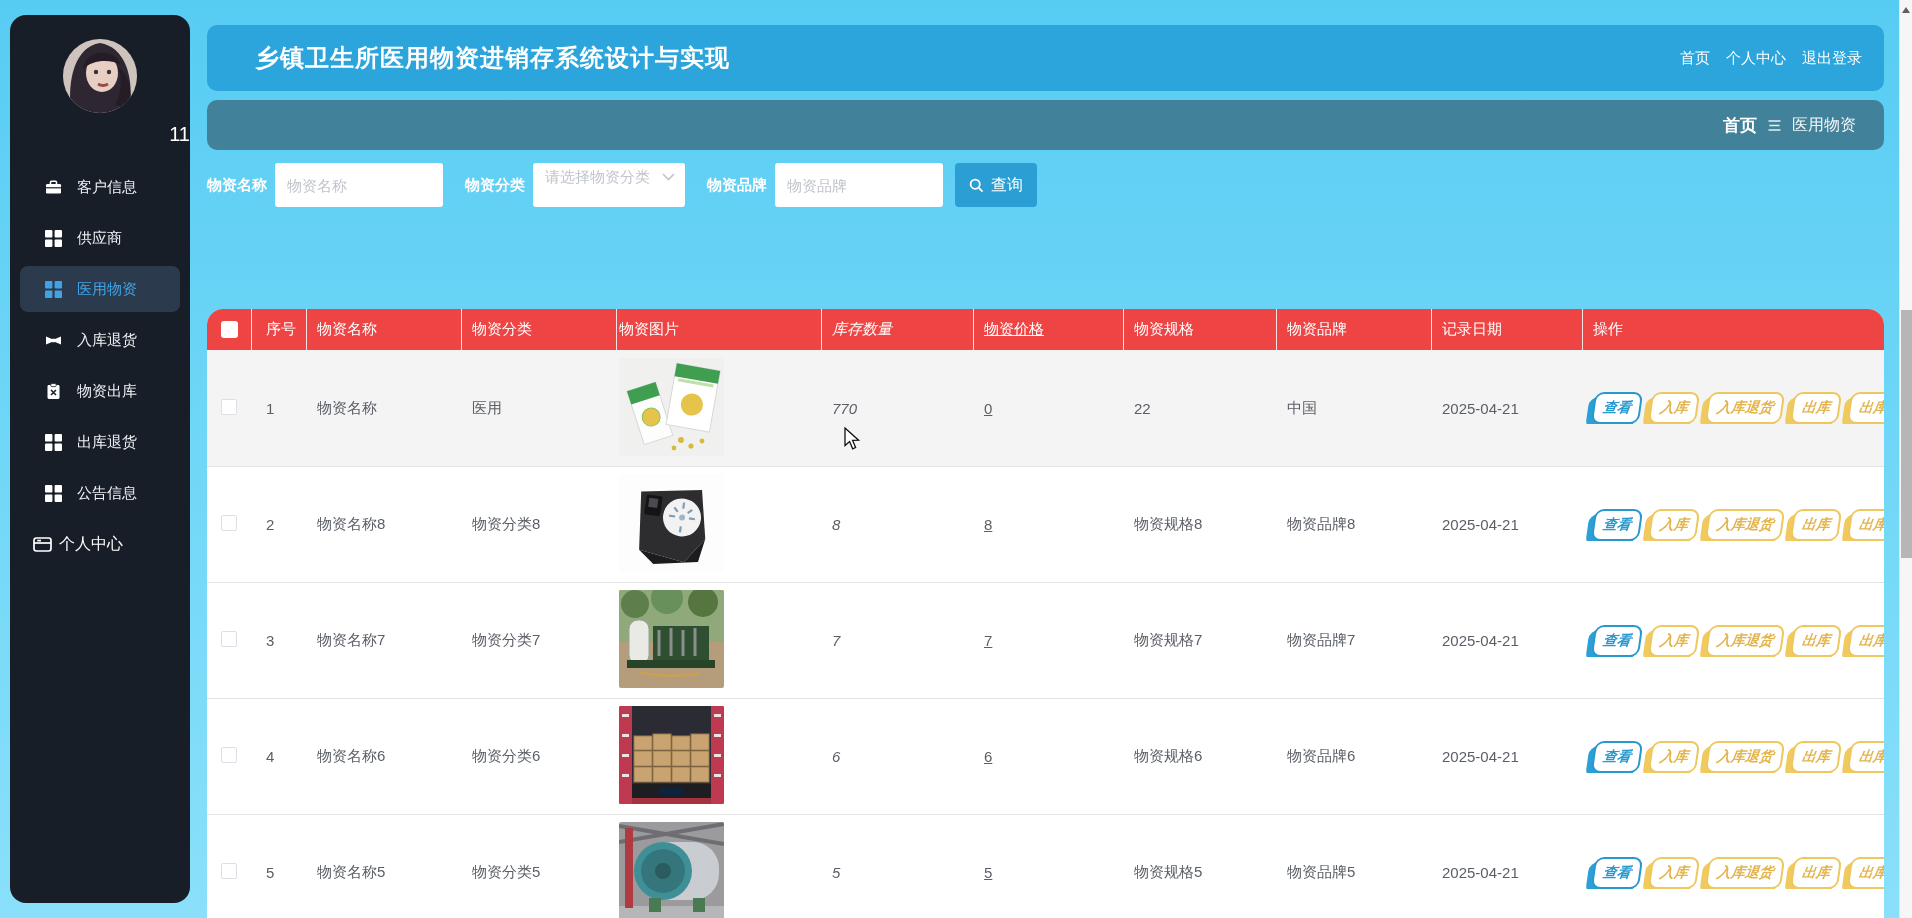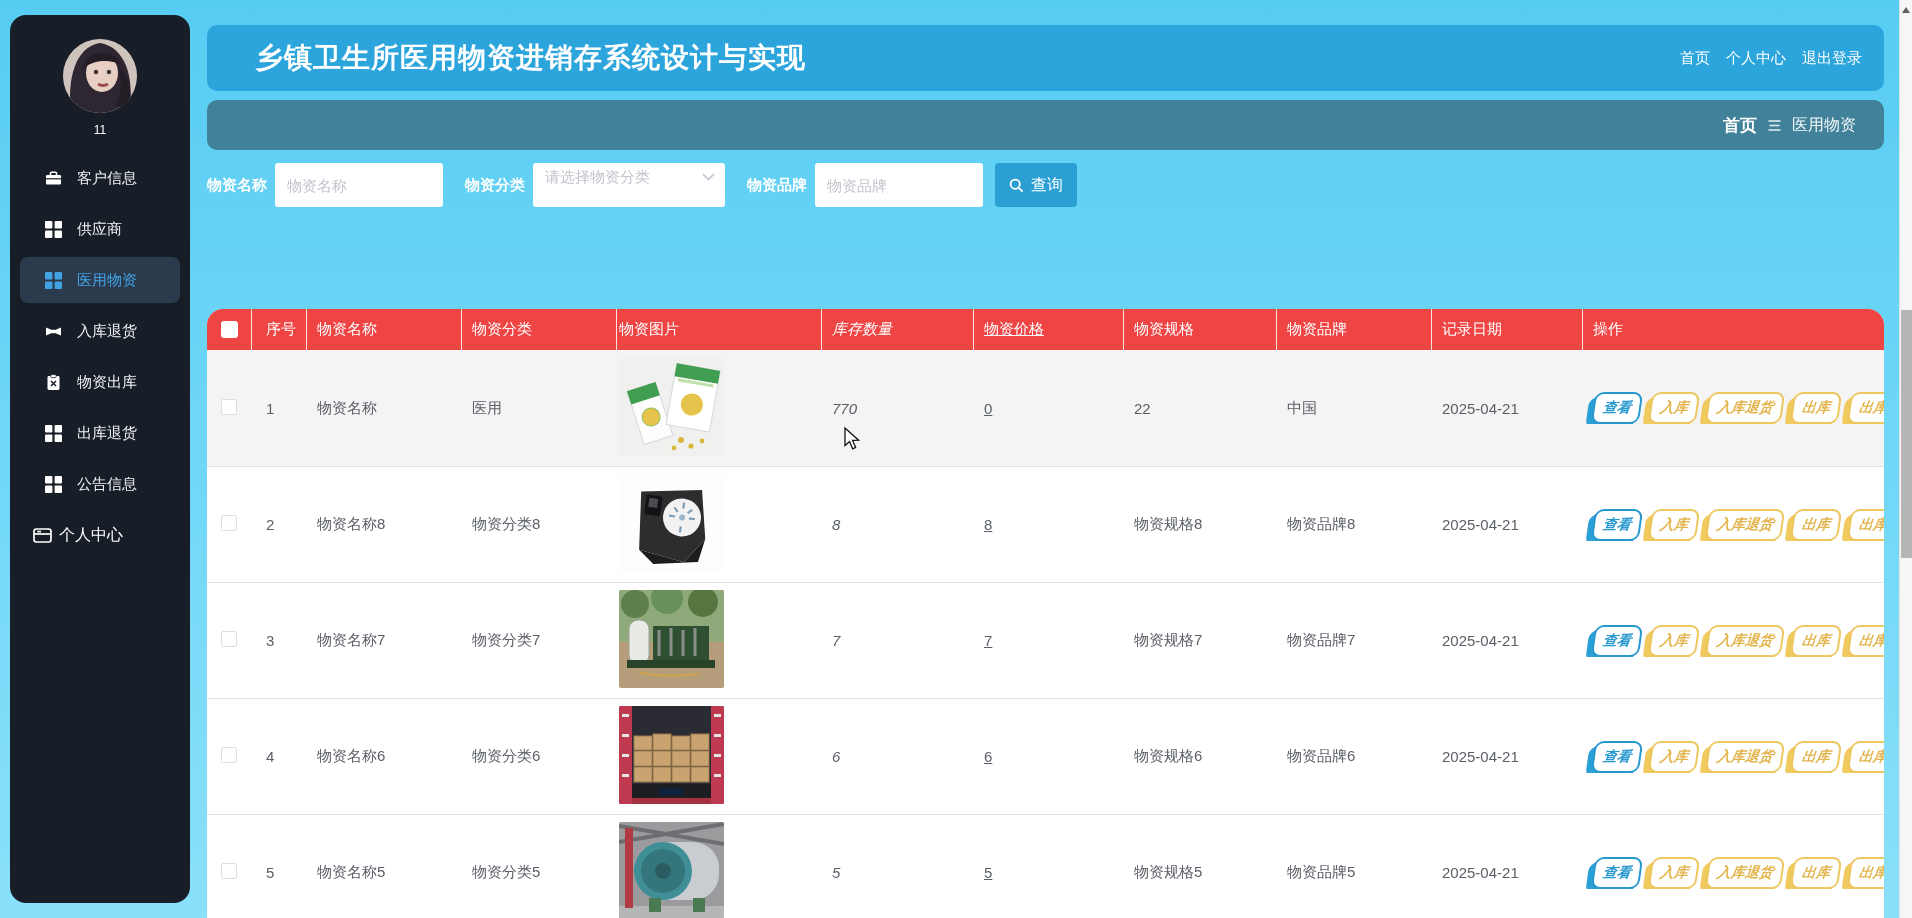--- a/index.html
+++ b/index.html
@@ -11,21 +11,21 @@
   }
 
   
   .sidebar {
     position:absolute; left:10px; top:15px; width:180px; height:888px;
     background:#181e27; border-radius:16px; overflow:hidden;
   }
   .avatar-wrap { display:flex; justify-content:center; margin-top:24px; }
   .avatar { width:74px; height:74px; border-radius:50%; overflow:hidden; background:#3a3440; }
   .avatar svg { display:block; }
-  .username { color:#fff; text-align:center; font-size:12px; margin-top:10px; }
+  .username { color:#fff; text-align:right; font-size:20px; margin-top:10px; }
   .menu { margin-top:16px; }
   .menu-item {
     height:51px; display:flex; align-items:center; gap:15px;
     padding-left:35px; color:#eef1f4; font-size:15px; cursor:pointer;
   }
   .menu-item .mi-icon { width:17px; height:17px; display:inline-flex; color:#fff; flex:0 0 17px; }
   .menu-item.active {
     margin:0 10px; padding-left:25px; height:46px; margin-top:2px; margin-bottom:3px;
     background:#2c3a4e; border-radius:8px; color:#41a3e4;
   }
@@ -34,21 +34,21 @@
     height:51px; display:flex; align-items:center; gap:7px;
     padding-left:23px; color:#fff; font-size:16px; cursor:pointer;
   }
   .menu-footer-item .mi-icon { width:19px; height:19px; display:inline-flex; color:#fff; }
 
   
   .topbar {
     position:absolute; left:207px; top:25px; width:1677px; height:66px;
     background:#2ba5dc; border-radius:10px; display:flex; align-items:center;
   }
-  .topbar-title { color:#fff; font-size:28px; font-weight:bold; padding-left:48px; letter-spacing:1px; }
+  .topbar-title { color:#fff; font-size:24px; font-weight:bold; padding-left:48px; letter-spacing:1px; }
   .topbar-links { margin-left:auto; padding-right:22px; display:flex; gap:16px; }
   .topbar-links span { color:#fff; font-size:15px; cursor:pointer; }
 
   .breadcrumb {
     position:absolute; left:207px; top:100px; width:1677px; height:50px;
     background:#41829a; border-radius:10px; display:flex; align-items:center;
     justify-content:flex-end; padding-right:28px; gap:10px;
   }
   .bc-home { color:#fff; font-size:17px; font-weight:bold; cursor:pointer; }
   .bc-sep { display:inline-flex; width:15px; height:13px; color:#e8eef1; }
@@ -58,21 +58,21 @@
   .filters { position:absolute; left:207px; top:163px; height:44px; display:flex; align-items:center; }
   .f-label { color:#fff; font-size:15px; font-weight:bold; margin-right:8px; white-space:nowrap; }
   .f-input {
     width:168px; height:44px; border:none; outline:none; border-radius:3px;
     background:#fff; font-size:15px; padding:0 12px; color:#333;
     font-family:"Liberation Sans","DejaVu Sans",sans-serif;
   }
   .f-input::placeholder { color:#c0c4cc; }
   .f-gap { width:22px; }
   .f-select {
-    width:192px; height:44px; background:#fff; border-radius:3px; display:flex;
+    width:152px; height:44px; background:#fff; border-radius:3px; display:flex;
     align-items:center; padding:0 10px 16px 12px; cursor:pointer;
   }
   .f-select .sel-ph { color:#c0c4cc; font-size:15px; flex:1; }
   .f-select .chev { width:13px; height:8px; display:inline-flex; color:#c0c4cc; }
   .search-btn {
     margin-left:12px; height:44px; padding:0 14px; background:#2b9fd4; border:none;
     border-radius:4px; color:#fff; font-size:16px; display:flex; align-items:center; gap:7px;
     cursor:pointer; font-family:inherit;
   }
   .search-btn .sicon { width:15px; height:15px; display:inline-flex; color:#fff; }

